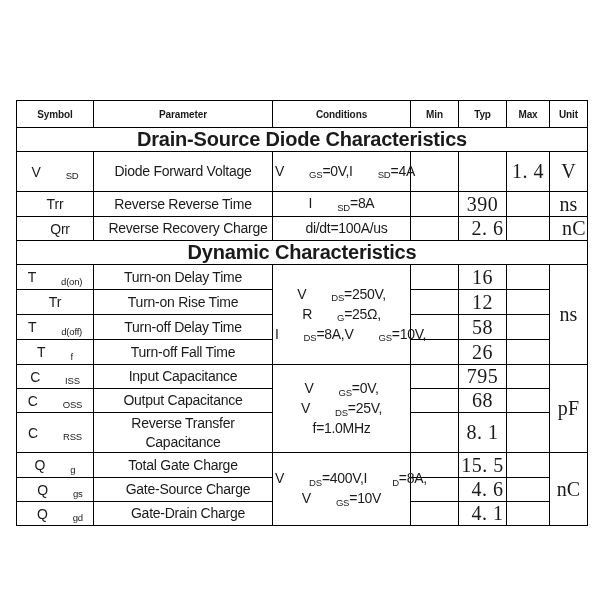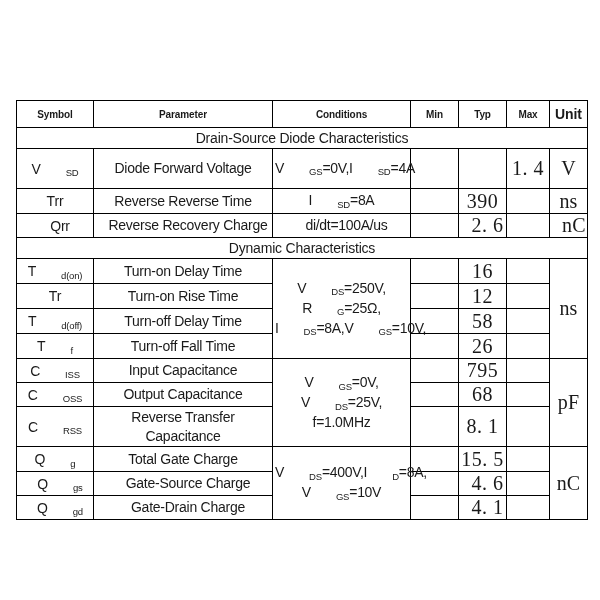--- a/index.html
+++ b/index.html
@@ -48,29 +48,29 @@
   col.c-unit     { width: 38px; }
 
   
   tr.head th {
     height: 26px;
     font-weight: bold;
     font-size: 10px;
     font-family: "Liberation Sans", sans-serif;
     letter-spacing: -0.1px;
   }
-  tr.head th.unit-h { font-size: 14px; margin-left: 8px; }
+  tr.head th.unit-h { font-size: 10px; margin-left: 8px; }
 
   
   td.section {
     height: 20px;
     text-align: left;
     padding-left: 6px;
-    font-weight: normal;
-    font-size: 14px;
+    font-weight: bold;
+    font-size: 20px;
     letter-spacing: -0.2px;
     margin-left: 42px;
   }
 
   
   td.sym {
     font-size: 14px;
     letter-spacing: -0.2px;
   }
   td.param {

